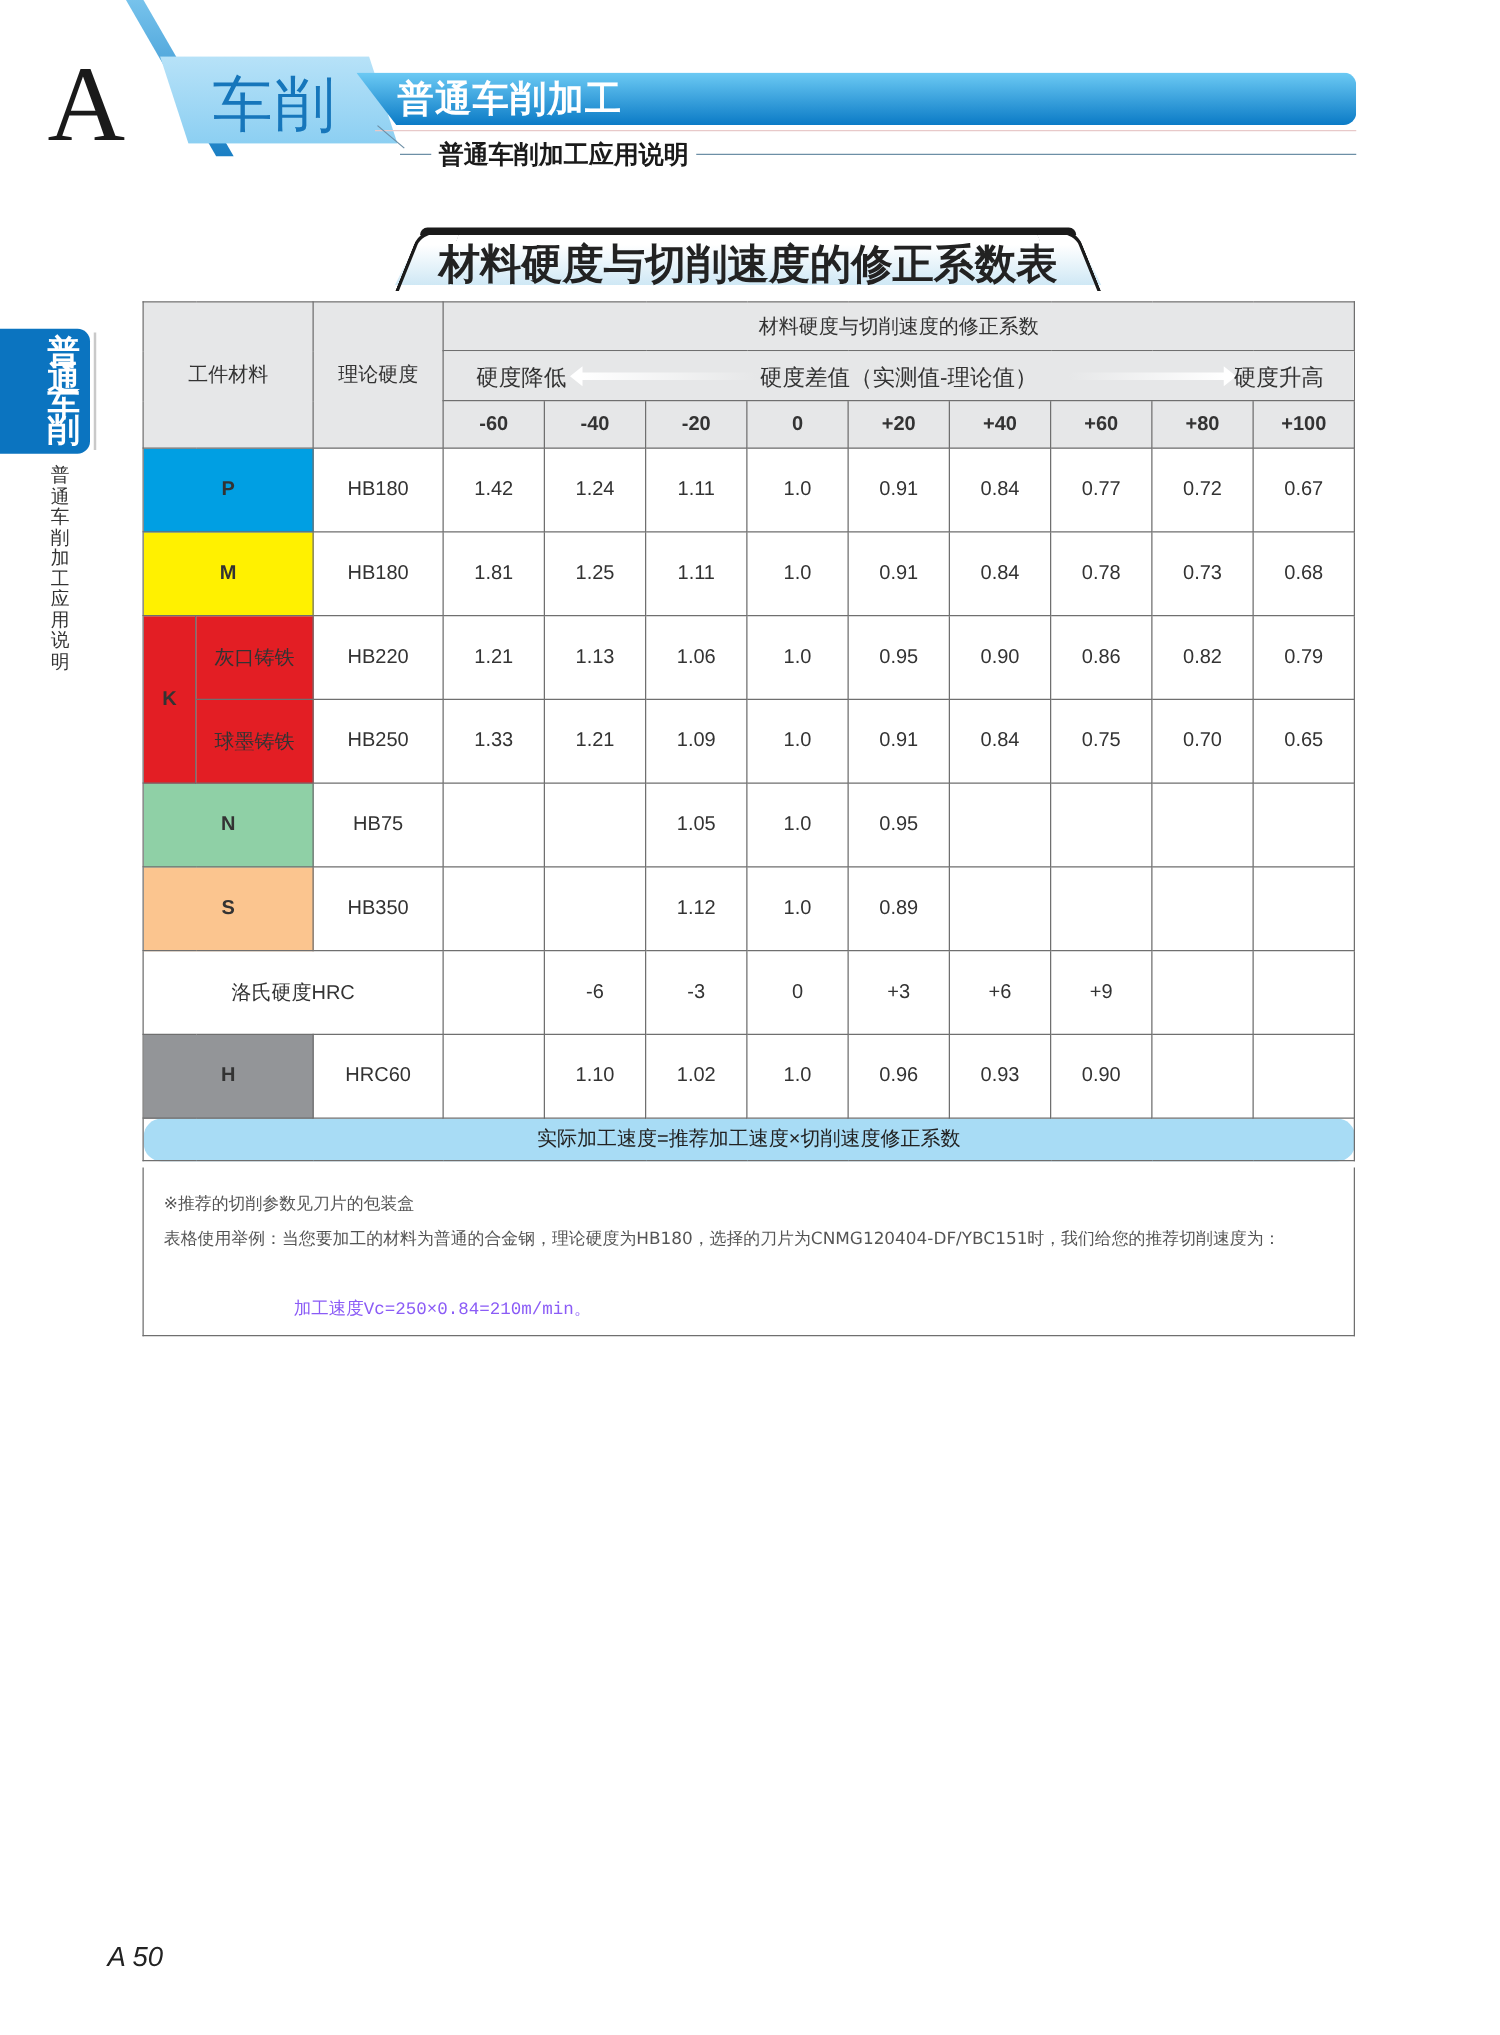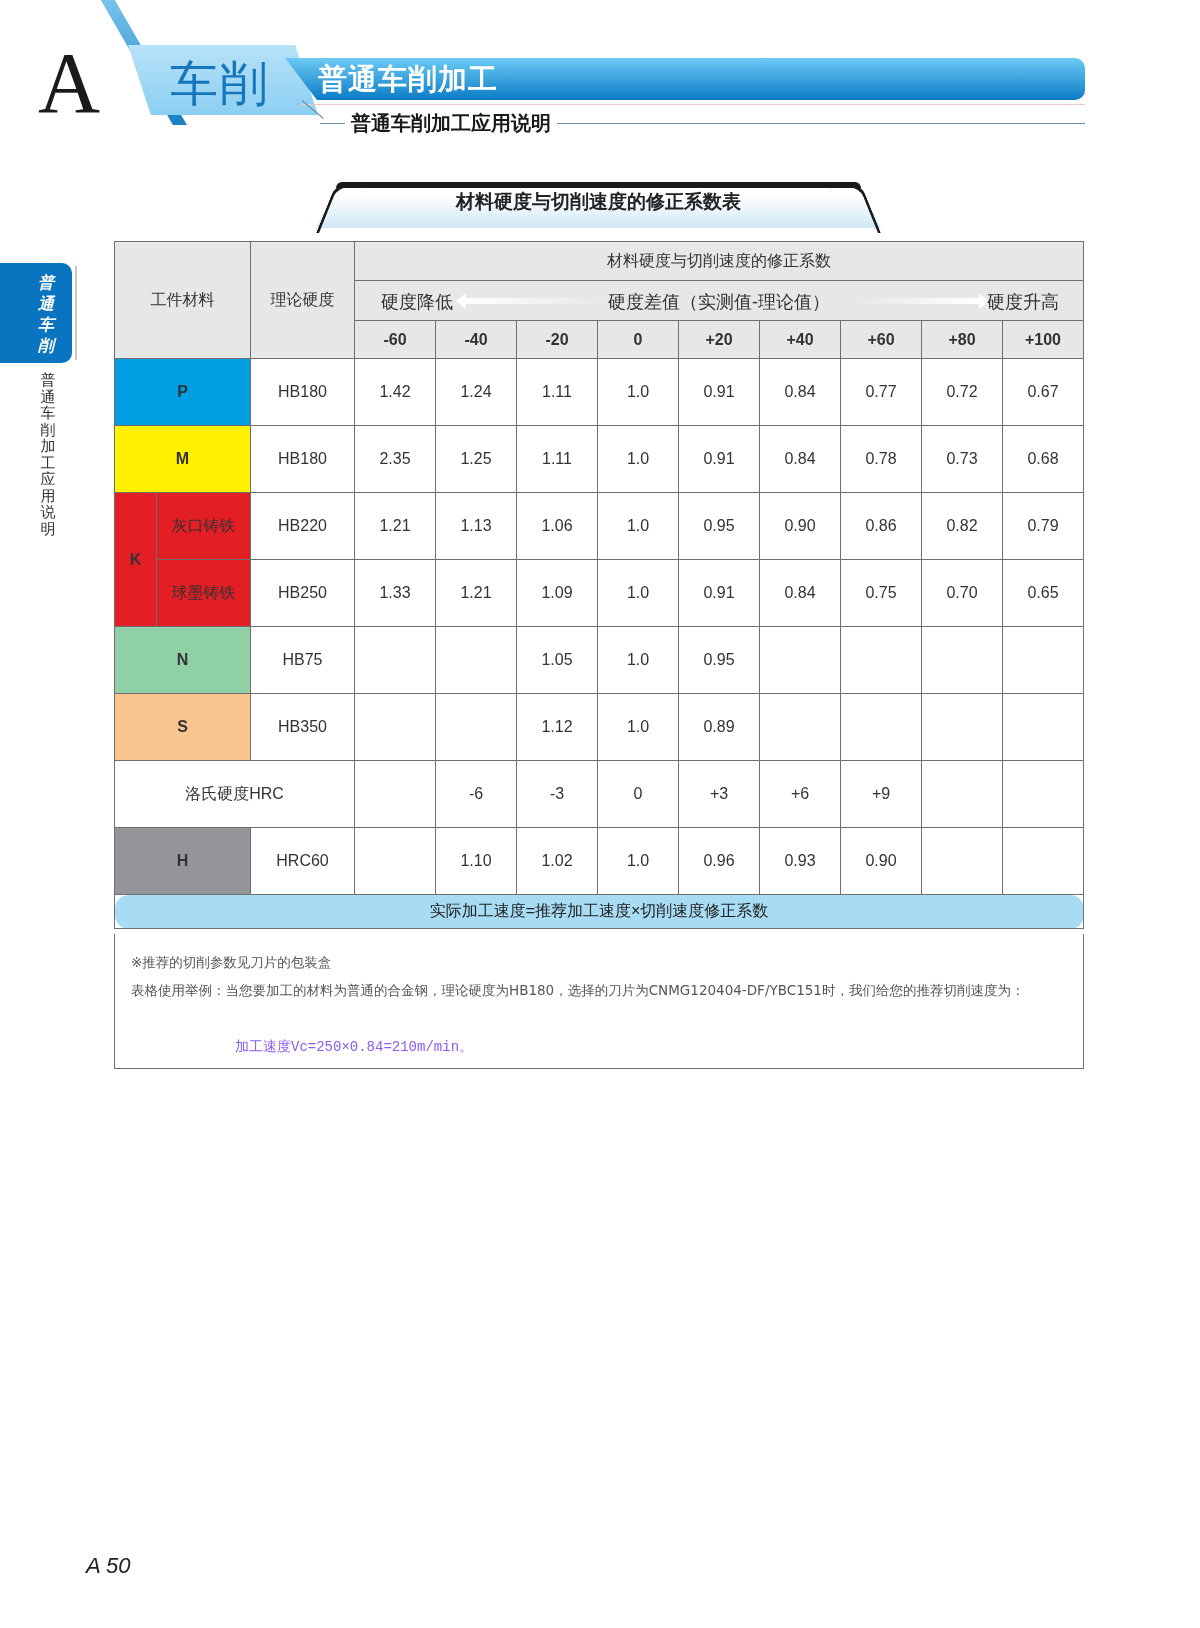--- a/index.html
+++ b/index.html
@@ -19,36 +19,36 @@
              clip-path: polygon(0 0, 100% 0, 100% 100%, 4% 100%); }
   .hdr-bar-text { position: absolute; left: 318px; top: 60px; font-size: 29px; font-weight: bold; color: #ffffff; letter-spacing: 1px; }
   .hdr-thin { position: absolute; left: 300px; top: 104px; width: 785px; height: 1px; background: #e8c9c9; }
   .hdr-sub-line { position: absolute; left: 320px; top: 123px; width: 765px; height: 1px; background: #6d8fa6; }
   .hdr-sub-text { position: absolute; left: 345px; top: 110px; padding: 0 6px; background: #fff; font-size: 20px; font-weight: bold; color: #1a1a1a; }
   .hdr-diag { position: absolute; left: 302px; top: 100px; width: 28px; height: 1px; background: #6d8fa6; transform: rotate(40deg); transform-origin: left; }
 
   
   .side-tab { position: absolute; left: 0; top: 263px; width: 72px; height: 100px; background: #0b74c0;
               border-radius: 0 10px 10px 0; }
-  .side-tab-text { position: absolute; left: 38px; top: 272px; width: 22px; font-size: 16px; font-weight: bold; color: #fff;
-                   line-height: 21px; text-align: left; word-break: break-all; font-style: italic; }
+  .side-tab-text { position: absolute; left: 38px; top: 272px; width: 22px; font-size: 26px; font-weight: bold; color: #fff;
+                   line-height: 21px; text-align: left; word-break: break-all; }
   .side-tab-edge { position: absolute; left: 75px; top: 266px; width: 2px; height: 94px; background: #c9c9c9; }
   .side-label { position: absolute; left: 38px; top: 372px; width: 20px; font-size: 15px; color: #333;
                 line-height: 16.5px; text-align: center; word-break: break-all; }
 
   
   .tbl-title-wrap { position: absolute; left: 316px; top: 182px; width: 565px; height: 46px; }
   .tbl-title-bg { position: absolute; inset: 0; background: linear-gradient(#ffffff 30%, #cfe8f5);
                   clip-path: polygon(4% 0, 96% 0, 100% 100%, 0 100%); }
   .tbl-title-top { position: absolute; left: 20px; right: 20px; top: 0; height: 6px; background: #1a1a1a; border-radius: 6px 6px 0 0; }
   .tbl-title-l { position: absolute; left: 0; top: 0; width: 30px; height: 46px; border-left: 3px solid #1a1a1a;
                  transform: skewX(-22deg); transform-origin: bottom left; border-top-left-radius: 14px; border-top: 5px solid #1a1a1a; }
   .tbl-title-r { position: absolute; right: 0; top: 0; width: 30px; height: 46px; border-right: 3px solid #1a1a1a;
                  transform: skewX(22deg); transform-origin: bottom right; border-top-right-radius: 14px; border-top: 5px solid #1a1a1a; }
-  .tbl-title-text { position: absolute; left: 0; right: 0; top: 7px; text-align: center; font-size: 19px; font-weight: bold; color: #222; }
+  .tbl-title-text { position: absolute; left: 0; right: 0; top: 7px; text-align: center; font-size: 33px; font-weight: bold; color: #222; }
 
   
   table.main { position: absolute; left: 114px; top: 241px; width: 970px; border-collapse: collapse; table-layout: fixed; }
   table.main td { border: 1.5px solid #6f6f6f; text-align: center; vertical-align: middle; padding: 0;
                   font-family: "Liberation Sans", "DejaVu Sans", sans-serif; font-size: 16px; color: #333; }
   .th-gray { background: #e6e7e8; }
   .th-big { font-size: 18px; color: #333; }
   .th-num { font-weight: bold; font-size: 18px; color: #222; height: 37px; margin-left: 41px; }
   .row { height: 67px; }
   .mat { font-family: "DejaVu Sans", sans-serif; font-weight: bold; font-size: 34px; color: #fff; }
@@ -162,21 +162,21 @@
     <td>0.91</td>
     <td>0.84</td>
     <td>0.77</td>
     <td>0.72</td>
     <td>0.67</td>
   </tr>
 
   <tr class="row">
     <td class="mat mat-M" colspan="2">M</td>
     <td>HB180</td>
-    <td>2.35</td>
+    <td>1.81</td>
     <td>1.25</td>
     <td>1.11</td>
     <td>1.0</td>
     <td>0.91</td>
     <td>0.84</td>
     <td>0.78</td>
     <td>0.73</td>
     <td>0.68</td>
   </tr>
 

